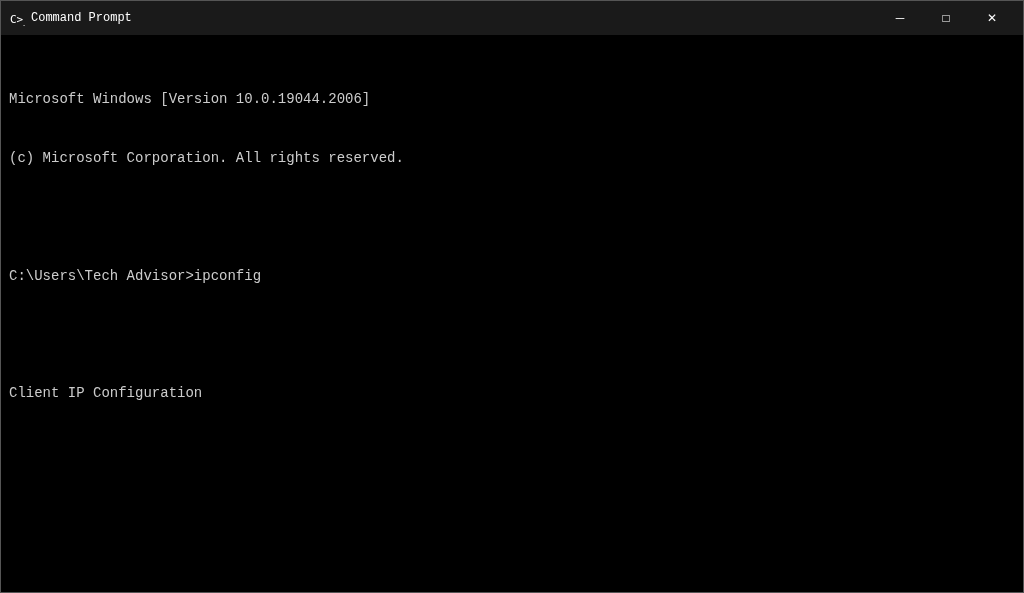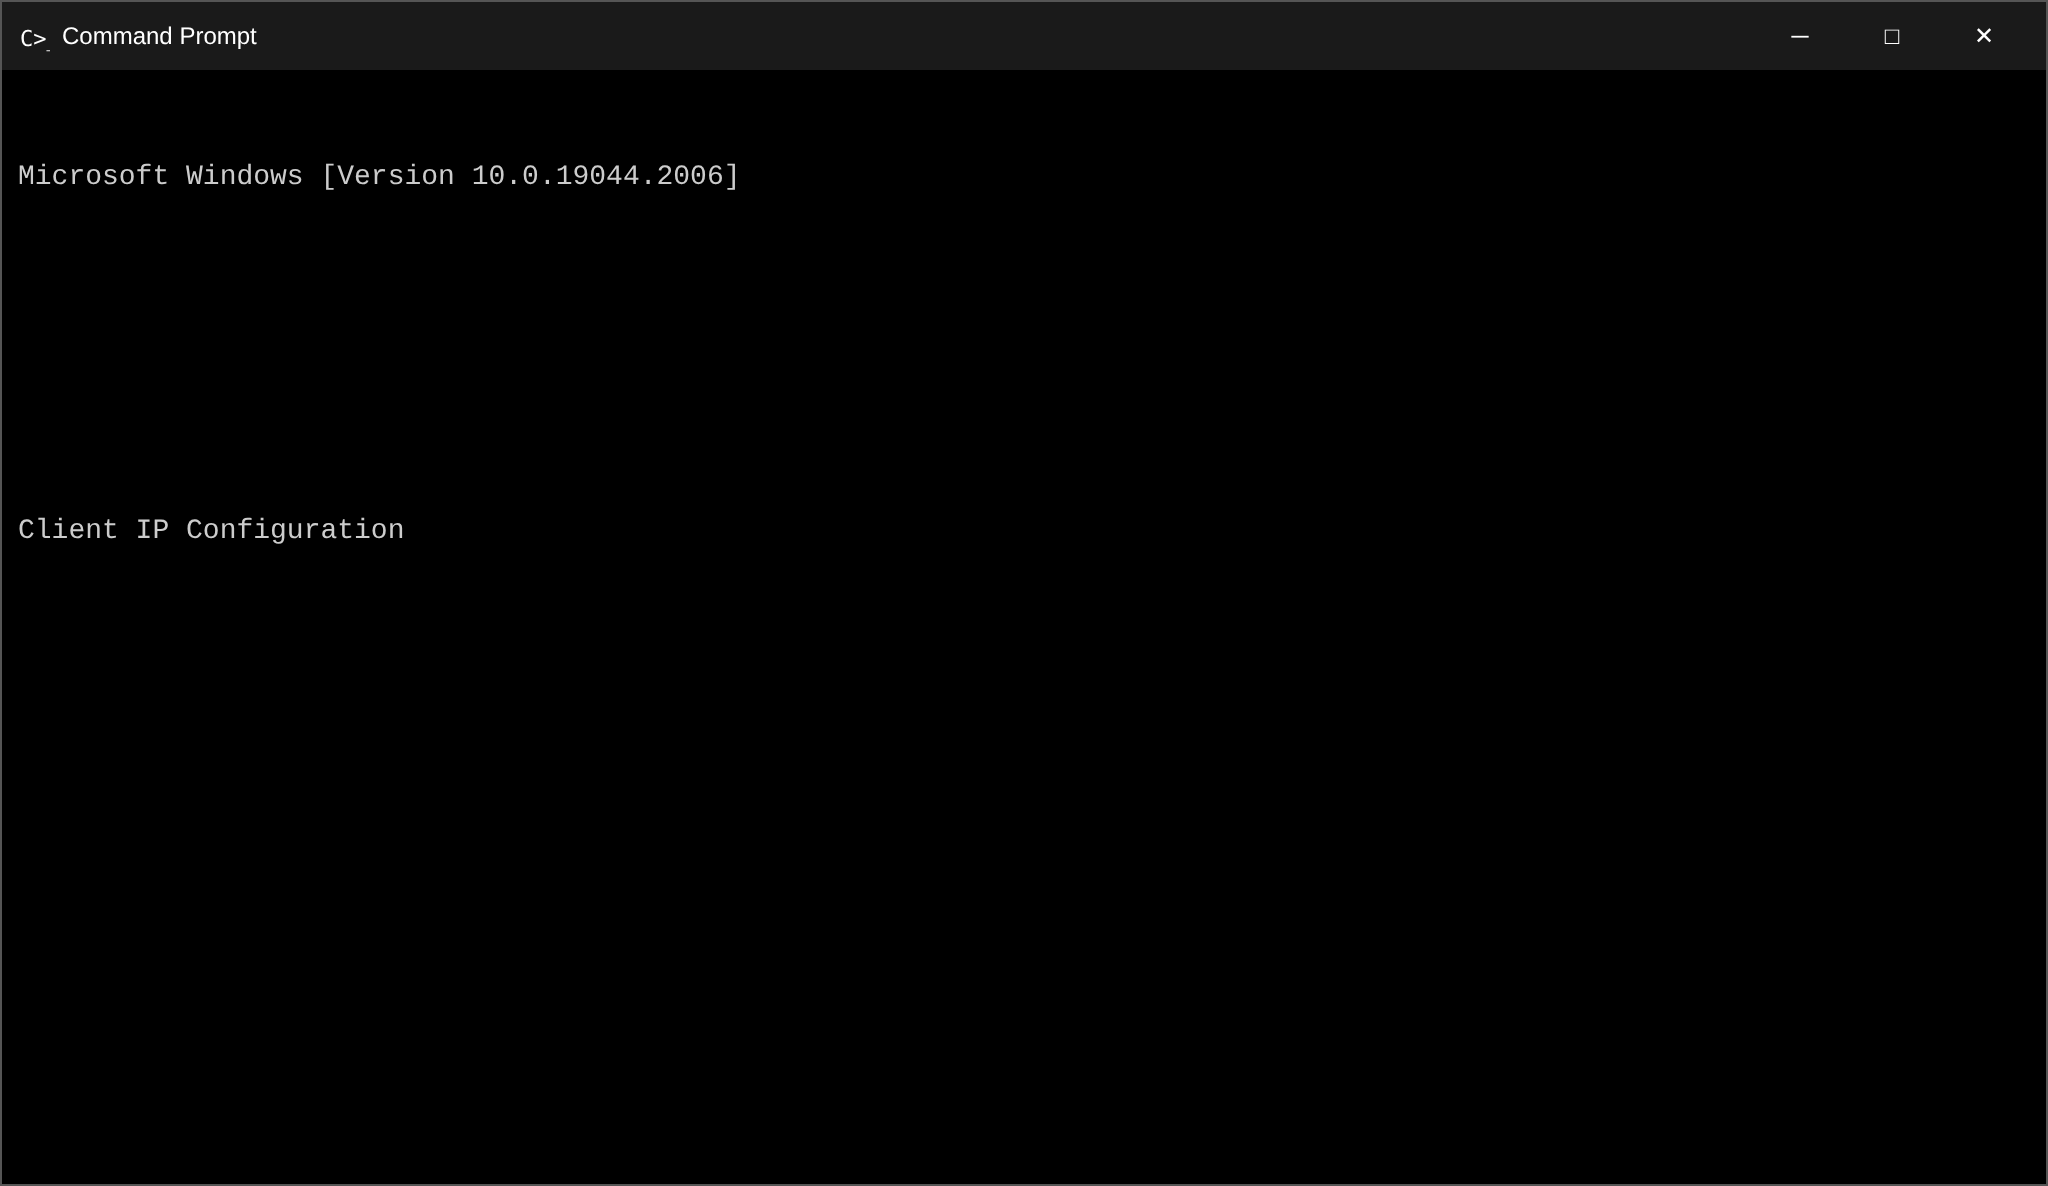--- a/index.html
+++ b/index.html
@@ -38,21 +38,21 @@
       justify-content: center;
     }
 
     .title-bar-icon svg {
       width: 16px;
       height: 16px;
     }
 
     .title-bar-title {
       color: #fff;
-      font-family: Liberation Sans, sans-serif;
+      font-family: Liberation Mono, monospace;
       font-size: 12px;
       flex: 1;
     }
 
     .title-bar-controls {
       display: flex;
       align-items: center;
       gap: 0;
     }
 
@@ -68,21 +68,21 @@
       color: #fff;
       font-size: 12px;
     }
 
     .console-area {
       flex: 1;
       background: #000;
       color: #ccc;
       font-size: 14px;
       line-height: 1.4;
-      padding: 6px 8px;
+      padding: 16px 8px;
       overflow-y: auto;
       overflow-x: hidden;
       white-space: pre;
       position: relative;
     }
 
     .line {
       display: block;
       min-height: 1.4em;
     }
@@ -102,21 +102,23 @@
     <span class="title-bar-title">Command Prompt</span>
     <div class="title-bar-controls">
       <button class="title-bar-btn">─</button>
       <button class="title-bar-btn">□</button>
       <button class="title-bar-btn close">✕</button>
     </div>
   </div>
 
   <div class="console-area">
     <span class="line">Microsoft Windows [Version 10.0.19044.2006]</span>
+    <span class="line">(c) Microsoft Corporation. All rights reserved.</span>
     <span class="line"> </span>
+    <span class="line">C:\Users\Tech Advisor&gt;ipconfig</span>
     <span class="line"> </span>
     <span class="line">Client IP Configuration</span>
     <span class="line"> </span>
     <span class="line"> </span>
     
     
     
     
     
     

